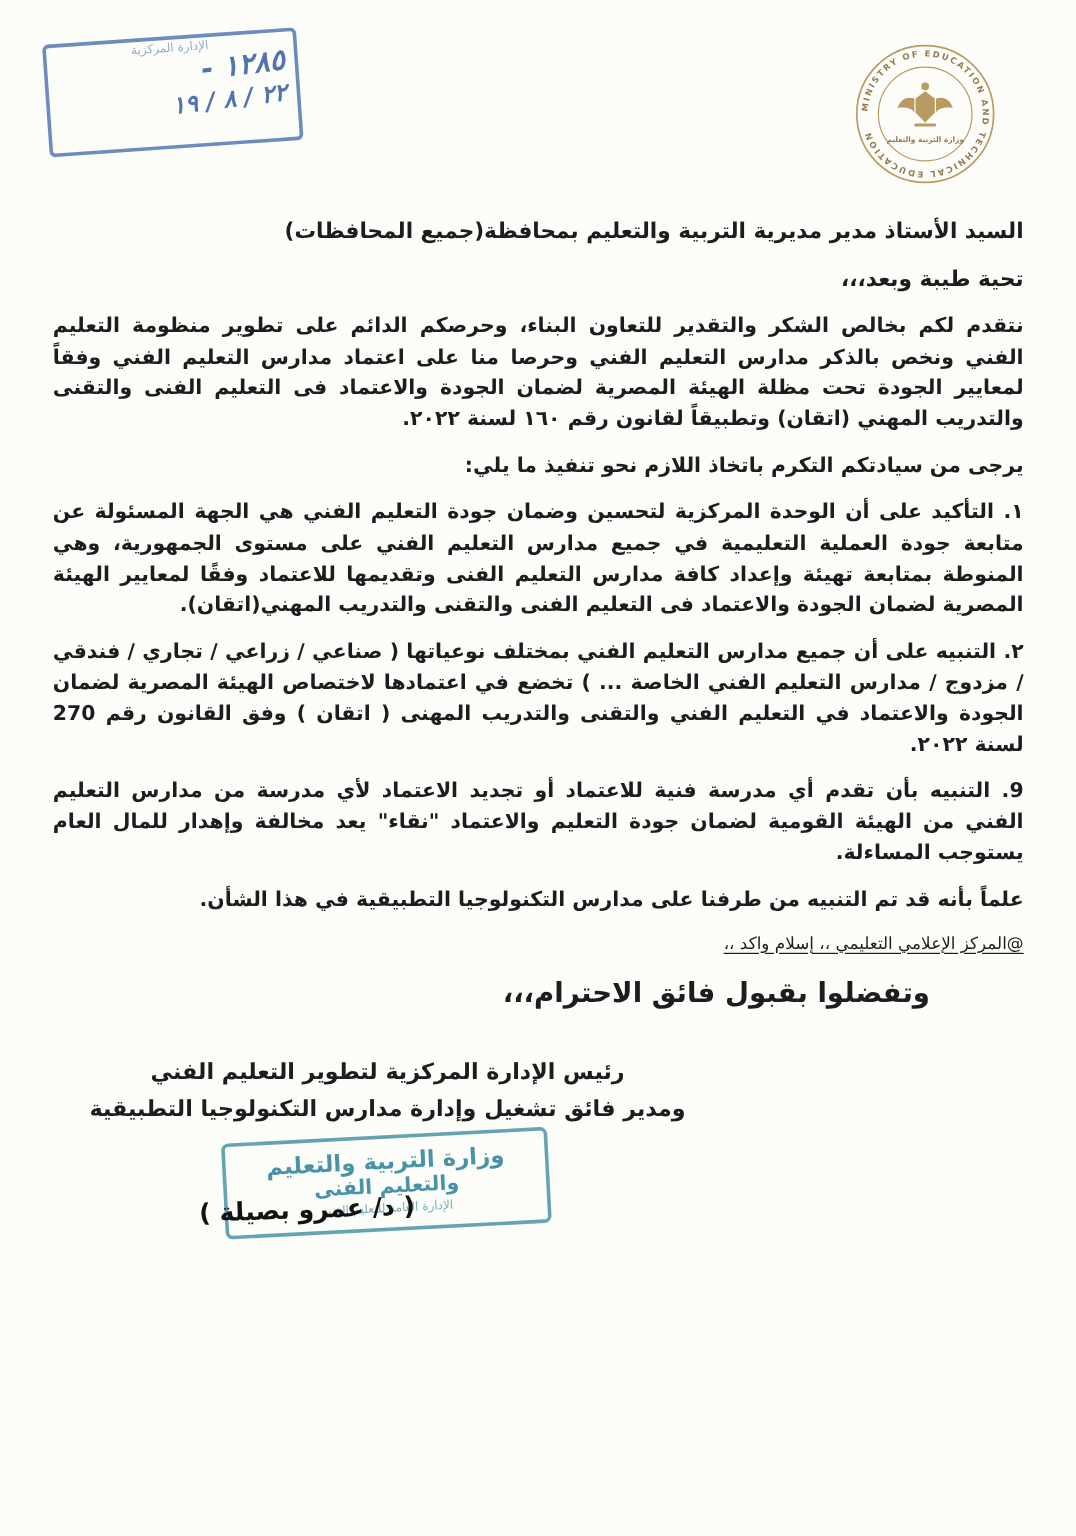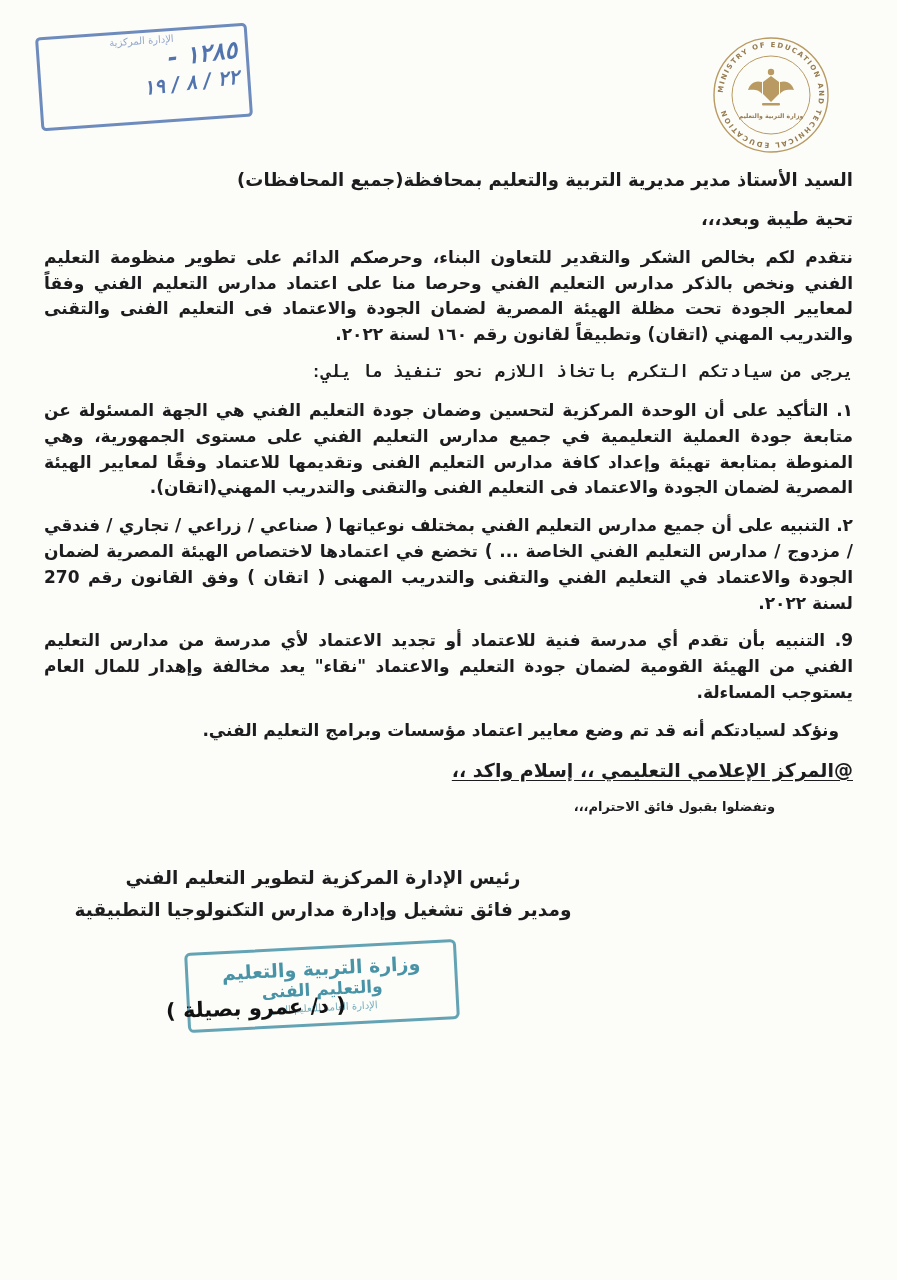--- a/index.html
+++ b/index.html
@@ -27,34 +27,34 @@
 
   
   .seal { position:absolute; top:34px; left:710px; opacity:.92; }
 
   
   .letter {
     position:absolute; top:166px; left:44px; right:44px;
     direction:rtl; text-align:justify;
     color:#1d1d1f; font-size:17px; line-height:1.52; font-weight:600;
   }
-  .letter p { margin:0 0 12px 0; }
+  .letter p { margin:13px 0 12px 0; }
   .recipient, .greeting { font-weight:700; font-size:18px; margin-bottom:6px; }
-  .request { margin-top:16px; margin-bottom:18px;font-family:Liberation Mono, monospace; }
+  .request { margin-top:16px; margin-bottom:18px; }
   .item { margin-bottom:16px; }
   .confirmation { padding-right:14px; }
   .note { font-weight:700; margin-bottom:2px; }
   .media-line {
-    font-weight:700; text-decoration:underline; text-underline-offset:3px;
-    margin-bottom:2px; font-size:19px;
+    font-weight:400; text-decoration:underline; text-underline-offset:3px;
+    margin-bottom:2px; font-size:14px;
   }
-  .closing { font-weight:700; padding-right:78px; font-size:13px; }
+  .closing { font-weight:700; padding-right:78px; font-size:23px; }
 
   .sig-block {
-    width:500px; margin:46px 280px 0 0; text-align:center;
+    width:500px; margin:32px 280px 0 0; text-align:center;
     font-weight:700; font-size:18.5px; line-height:1.7;
   }
 
   
   .office-stamp {
     position:absolute; top:946px; left:186px; width:272px;
     transform:rotate(-3deg);
     border:3px solid rgba(58,139,161,.85); border-radius:6px;
     color:#3a8ba1; text-align:center; padding:8px 10px 10px;
     box-sizing:border-box; direction:rtl; opacity:.92;
@@ -103,21 +103,21 @@
   <div class="letter">
     <p class="recipient">السيد الأستاذ مدير مديرية التربية والتعليم بمحافظة(جميع المحافظات)</p>
     <p class="greeting">تحية طيبة وبعد،،،</p>
     <p class="intro">نتقدم لكم بخالص الشكر والتقدير للتعاون البناء، وحرصكم الدائم على تطوير منظومة التعليم الفني ونخص بالذكر مدارس التعليم الفني وحرصا منا على اعتماد مدارس التعليم الفني وفقاً لمعايير الجودة تحت مظلة الهيئة المصرية لضمان الجودة والاعتماد فى التعليم الفنى والتقنى والتدريب المهني (اتقان)  وتطبيقاً لقانون رقم ١٦٠ لسنة ٢٠٢٢.</p>
     <p class="request">يرجى من سيادتكم التكرم باتخاذ اللازم نحو تنفيذ ما يلي:</p>
 
     <p class="item">١. التأكيد على أن الوحدة المركزية لتحسين وضمان جودة التعليم الفني هي الجهة المسئولة عن متابعة جودة العملية التعليمية في جميع مدارس التعليم الفني على مستوى الجمهورية، وهي المنوطة بمتابعة تهيئة وإعداد كافة  مدارس التعليم الفنى وتقديمها  للاعتماد وفقًا لمعايير الهيئة المصرية لضمان الجودة والاعتماد فى التعليم الفنى والتقنى والتدريب المهني(اتقان).</p>
     <p class="item">٢. التنبيه على أن جميع مدارس التعليم الفني بمختلف نوعياتها ( صناعي /  زراعي /  تجاري  /  فندقي  / مزدوج /  مدارس التعليم الفني الخاصة ... ) تخضع في اعتمادها لاختصاص الهيئة المصرية لضمان الجودة والاعتماد  في التعليم الفني والتقنى والتدريب المهنى ( اتقان ) وفق القانون رقم 270 لسنة ٢٠٢٢.</p>
     <p class="item">9. التنبيه بأن تقدم أي مدرسة فنية للاعتماد أو تجديد الاعتماد لأي مدرسة من مدارس التعليم الفني من الهيئة القومية لضمان جودة التعليم والاعتماد "نقاء" يعد مخالفة وإهدار للمال العام يستوجب المساءلة.</p>
 
-    <p class="confirmation">ونؤكد لسيادتكم أنه قد تم وضع معايير اعتماد مؤسسات وبرامج التعليم الفني.</p>
+    <p class="note">علماً بأنه قد تم التنبيه من طرفنا على مدارس التكنولوجيا التطبيقية في هذا الشأن.</p>
     <p class="media-line">@المركز الإعلامي التعليمي ،، إسلام واكد ،،</p>
     <p class="closing">وتفضلوا بقبول فائق الاحترام،،،</p>
 
     <div class="sig-block">
       <div>رئيس الإدارة المركزية لتطوير التعليم الفني</div>
       <div>ومدير فائق تشغيل وإدارة مدارس التكنولوجيا التطبيقية</div>
     </div>
   </div>
 
   <div class="office-stamp">

